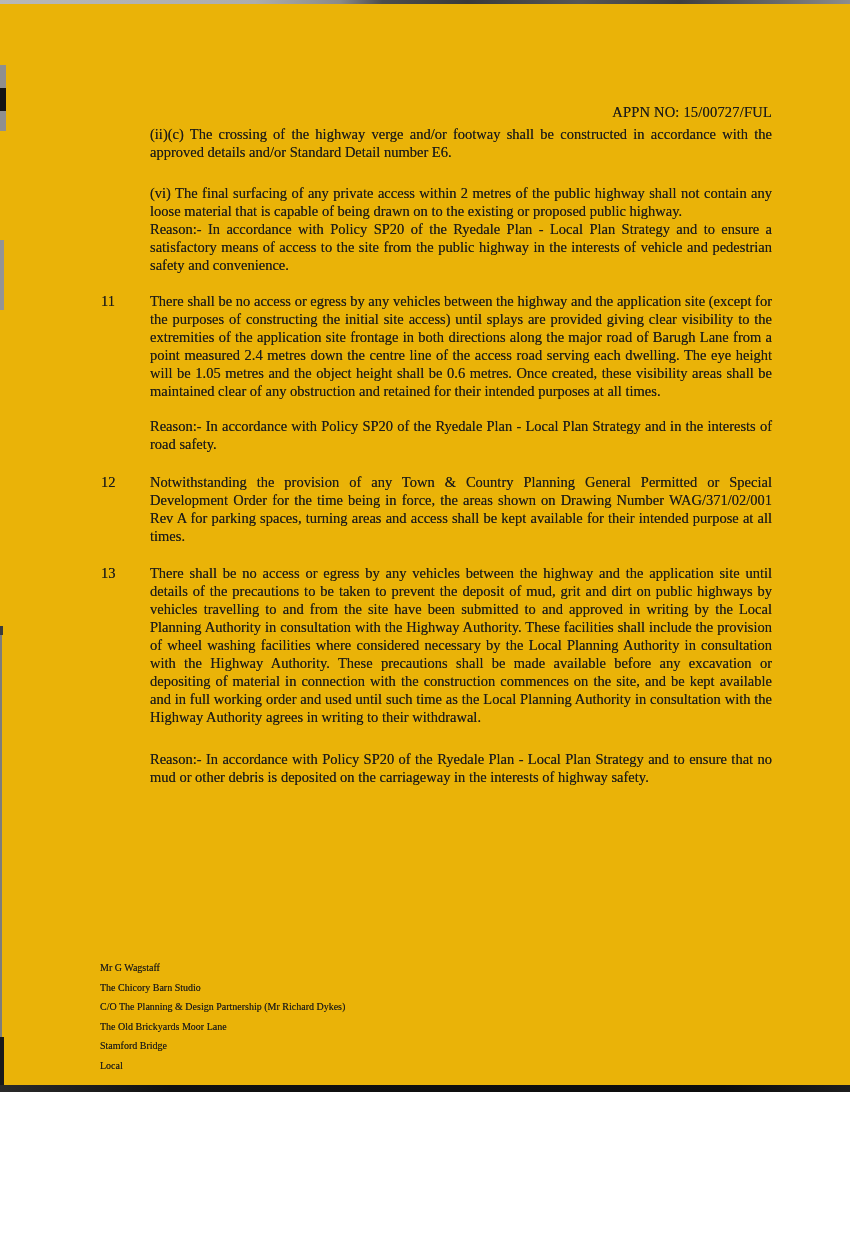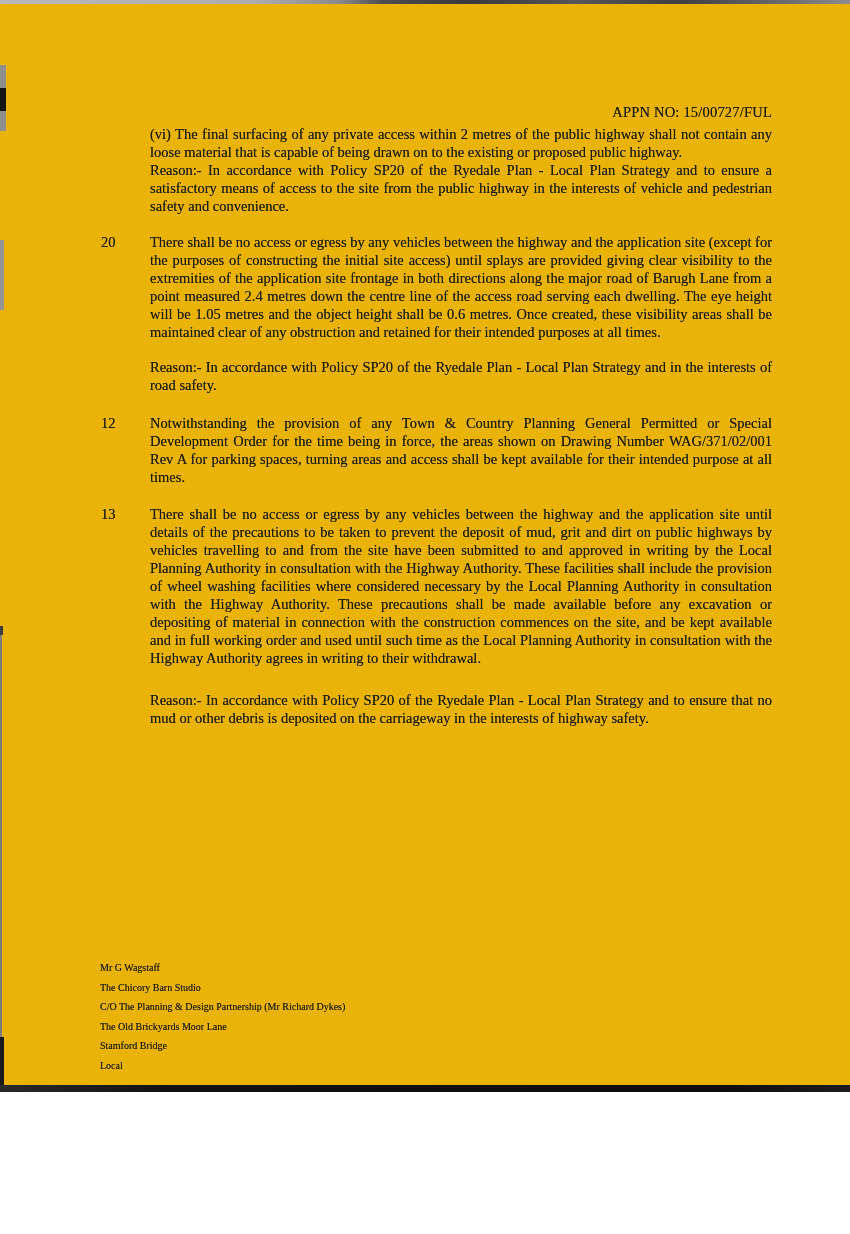--- a/index.html
+++ b/index.html
@@ -101,27 +101,28 @@
   <div class="artifact left-mark-2"></div>
   <div class="artifact left-dash"></div>
   <div class="artifact left-thin-line"></div>
   <div class="artifact left-mark-3"></div>
   <div class="artifact bottom-strip"></div>
 
   <div class="doc-text">
 
     <div class="appn">APPN NO: 15/00727/FUL</div>
 
+    <p class="para p-intro1">(ii)(c) The crossing of the highway verge and/or footway shall be constructed in accordance with the approved details and/or Standard Detail number E6.</p>
 
     <p class="para p-intro2">(vi) The final surfacing of any private access within 2 metres of the public highway shall not contain any loose material that is capable of being drawn on to the existing or proposed public highway.</p>
 
     <p class="para p-reason1">Reason:- In accordance with Policy SP20 of the Ryedale Plan - Local Plan Strategy and to ensure a satisfactory means of access to the site from the public highway in the interests of vehicle and pedestrian safety and convenience.</p>
 
     <div class="condition c11">
-      <span class="cnum">20</span>
+      <span class="cnum">11</span>
       <span>There shall be no access or egress by any vehicles between the highway and the application site (except for the purposes of constructing the initial site access) until splays are provided giving clear visibility to the extremities of the application site frontage in both directions along the major road of Barugh Lane from a point measured 2.4 metres down the centre line of the access road serving each dwelling. The eye height will be 1.05 metres and the object height shall be 0.6 metres. Once created, these visibility areas shall be maintained clear of any obstruction and retained for their intended purposes at all times.</span>
     </div>
 
     <p class="para r11">Reason:- In accordance with Policy SP20 of the Ryedale Plan - Local Plan Strategy and in the interests of road safety.</p>
 
     <div class="condition c12">
       <span class="cnum">12</span>
       <span>Notwithstanding the provision of any Town &amp; Country Planning General Permitted or Special Development Order for the time being in force, the areas shown on Drawing Number WAG/371/02/001 Rev A for parking spaces, turning areas and access shall be kept available for their intended purpose at all times.</span>
     </div>
 

